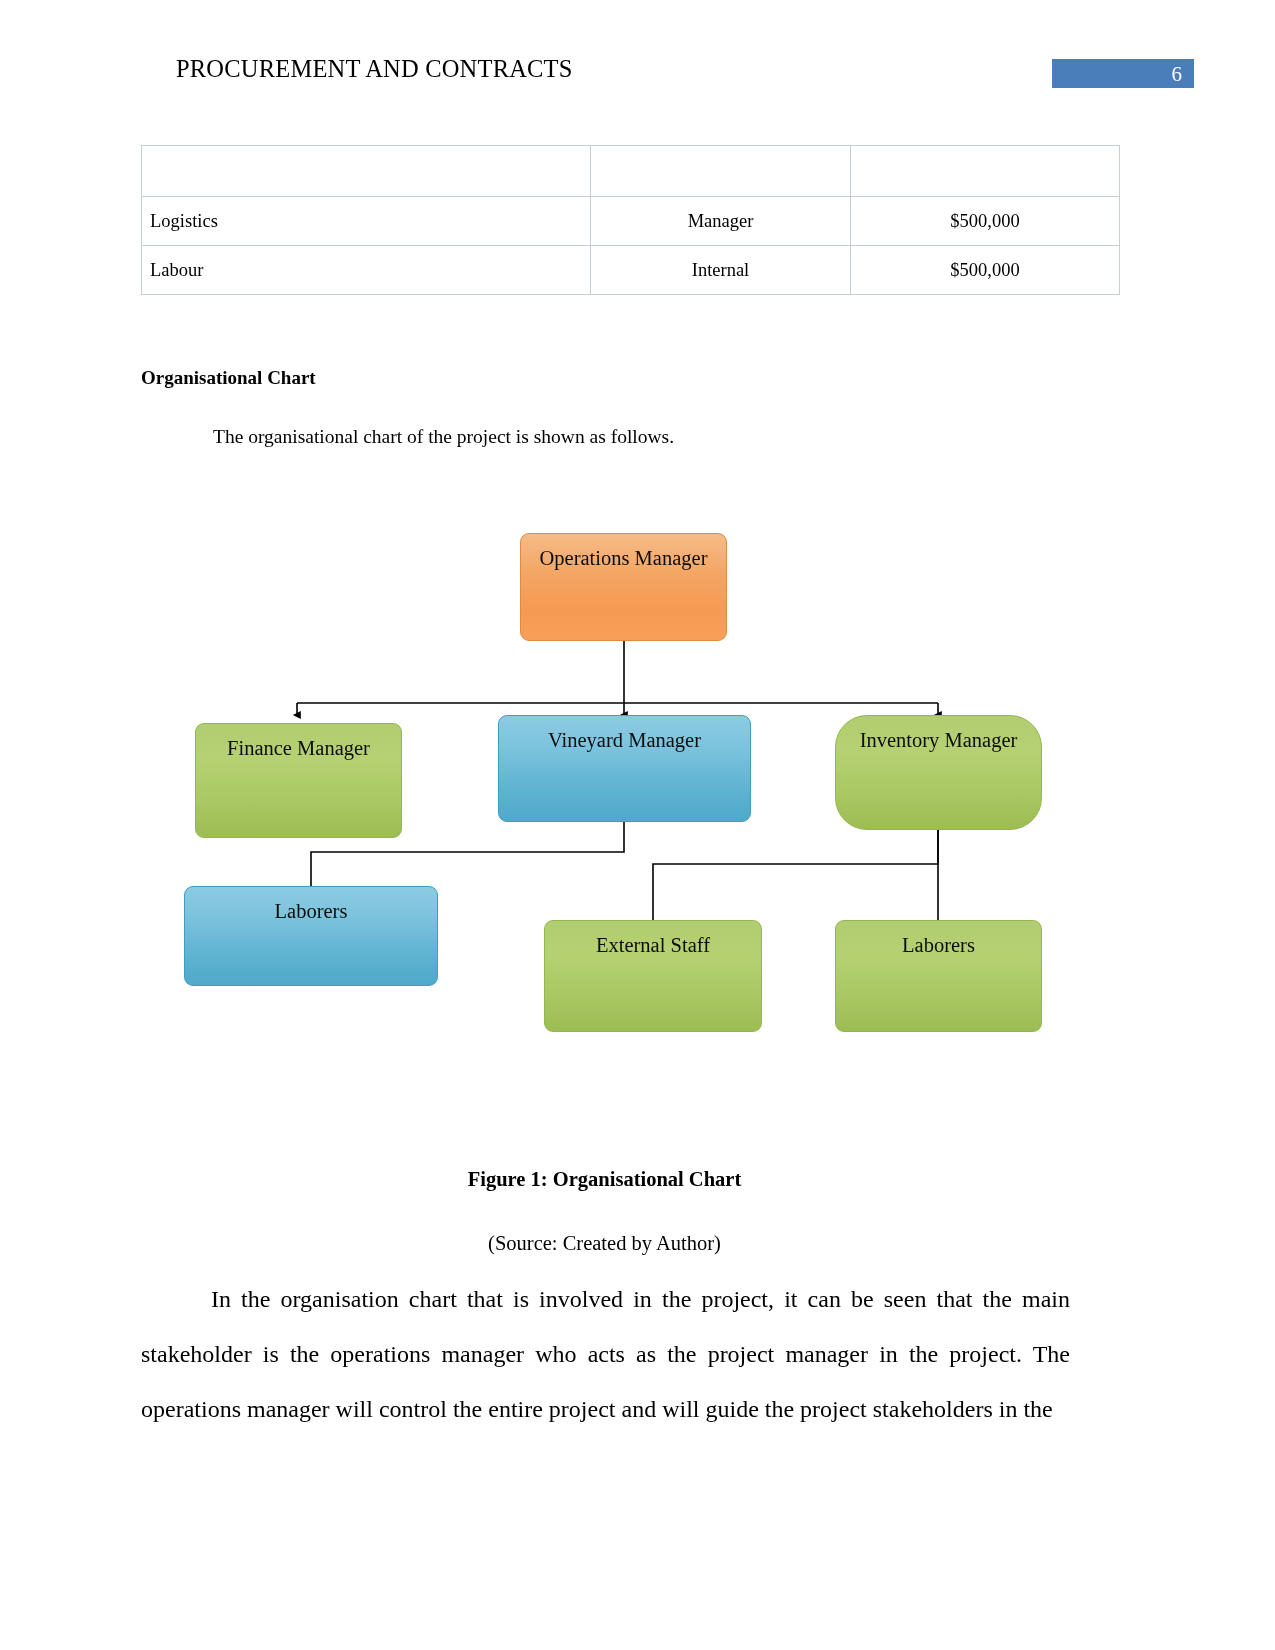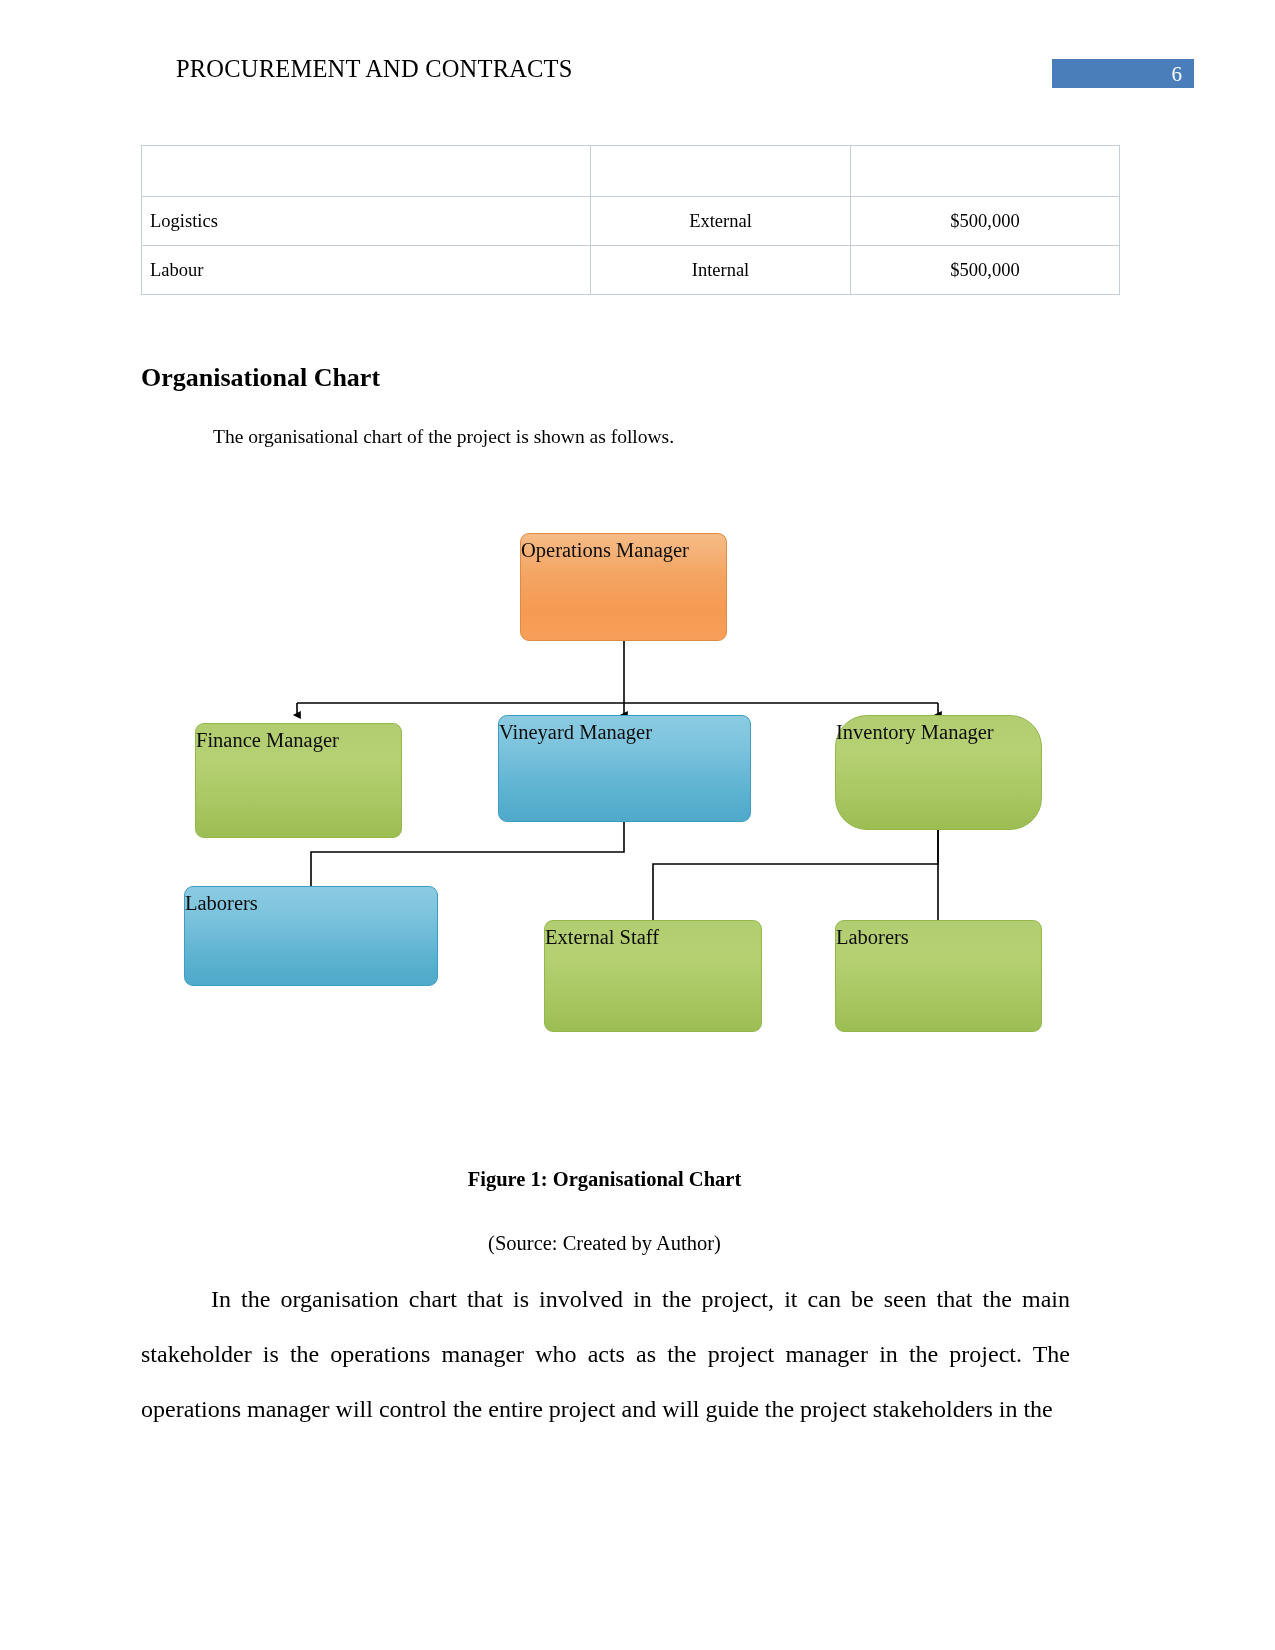--- a/index.html
+++ b/index.html
@@ -69,21 +69,21 @@
   .data-table tr.empty-row td { height: 46px; }
   .col-name  { width: 432px; text-align: left; }
   .col-type  { width: 243px; text-align: center; }
   .col-cost  { width: 252px; text-align: center; }
 
   
   .section-heading {
     position: absolute;
     left: 141px;
     top: 362px;
-    font-size: 26px;
+    font-size: 19px;
     font-weight: bold;
     line-height: 32px;
   }
   .intro-paragraph {
     position: absolute;
     left: 141px;
     top: 420px;
     width: 927px;
     font-size: 19.5px;
     line-height: 33px;
@@ -100,24 +100,25 @@
   }
   .org-chart svg {
     position: absolute;
     left: 0;
     top: 0;
   }
   .node {
     position: absolute;
     border-radius: 9px;
     box-sizing: border-box;
+    text-align: center;
     font-size: 20.5px;
     line-height: 26px;
     color: #0d0d0d;
-    padding-top: 3px;
+    padding-top: 11px;
   }
   .node-orange {
     background: linear-gradient(180deg, #f6bb86 0%, #f4a563 38%, #f59a52 72%, #f79f5a 100%);
     border: 1px solid #e08b43;
   }
   .node-green {
     background: linear-gradient(180deg, #b2cd71 0%, #b6d173 30%, #a9c762 70%, #9cbd52 100%);
     border: 1px solid #93b74c;
   }
   .node-blue {
@@ -170,21 +171,21 @@
 
 <table class="data-table">
   <tbody>
     <tr class="empty-row">
       <td class="col-name"></td>
       <td class="col-type"></td>
       <td class="col-cost"></td>
     </tr>
     <tr>
       <td class="col-name">Logistics</td>
-      <td class="col-type">External</td>
+      <td class="col-type">Manager</td>
       <td class="col-cost">$500,000</td>
     </tr>
     <tr>
       <td class="col-name">Labour</td>
       <td class="col-type">Internal</td>
       <td class="col-cost">$500,000</td>
     </tr>
   </tbody>
 </table>
 

